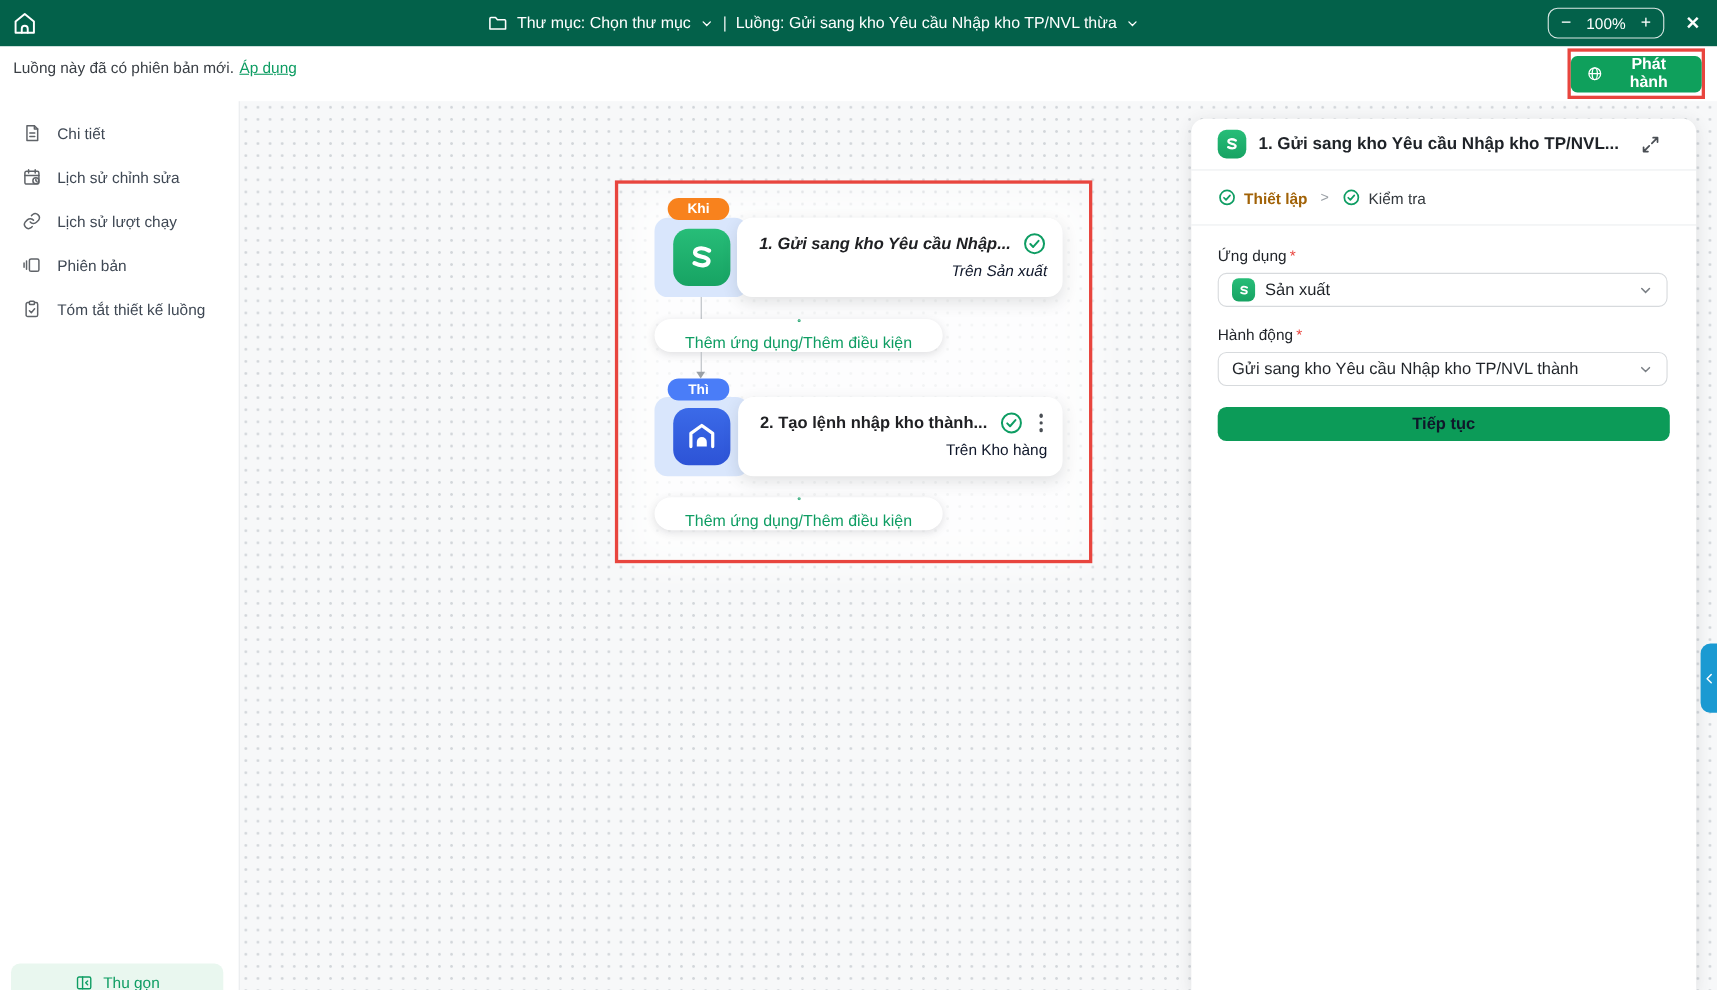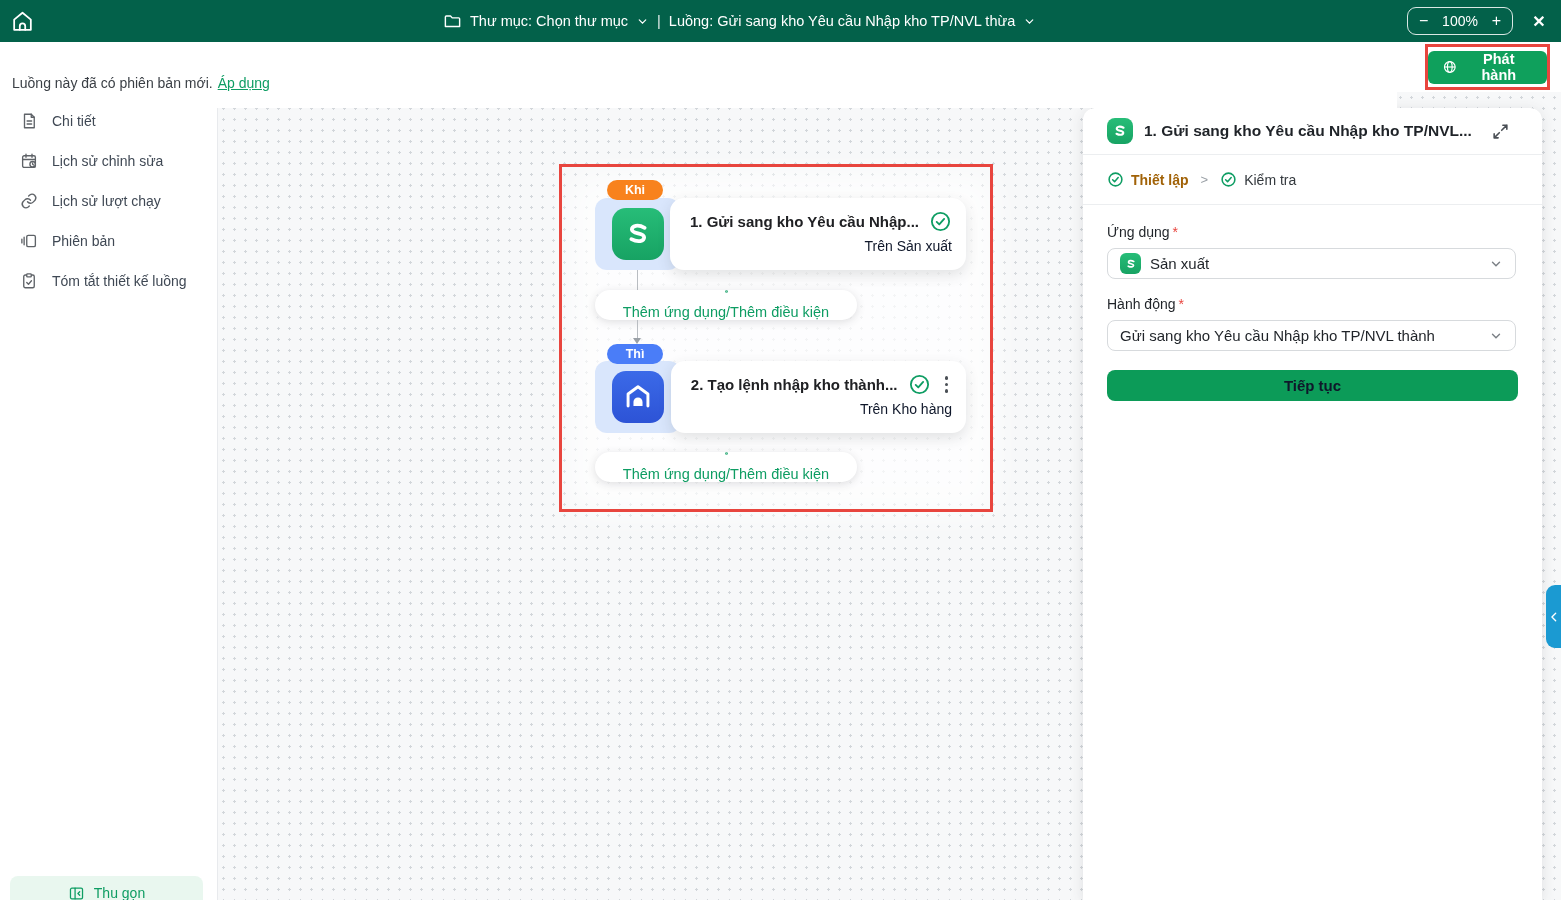--- a/index.html
+++ b/index.html
@@ -17,21 +17,21 @@
   .crumb-sep { opacity:.9; }
   .zoom-pill { position:absolute; left:1407px; top:7px; width:106px; height:28px;
                border:1.5px solid rgba(255,255,255,.85); border-radius:9px;
                display:flex; align-items:center; justify-content:space-between; padding:0 11px;
                font-size:14px; }
   .zoom-pill .zbtn { cursor:pointer; font-size:16px; line-height:1; }
   .close-x { position:absolute; left:1524px; top:7px; width:30px; height:28px; display:flex;
              align-items:center; justify-content:center; font-size:16px; font-weight:700; cursor:pointer; }
 
   
-  .subheader { position:absolute; left:0; top:58px; width:1397px; height:50px; background:#fff; z-index:20; }
+  .subheader { position:absolute; left:0; top:36px; width:1397px; height:50px; background:#fff; z-index:20; }
   .notice { position:absolute; left:12px; top:0; height:50px; display:flex; align-items:center; gap:5px;
             font-size:14px; color:#3a3f45; }
   .notice a { color:#0e9d63; text-decoration:underline; cursor:pointer; }
   .publish-box { position:absolute; left:1425px; top:44px; width:125px; height:46px;
                  border:3px solid #e8453e; display:flex; align-items:center; justify-content:center; z-index:40; }
   .publish-btn { display:flex; align-items:center; gap:7px; background:#0fa05c; color:#fff;
                  border:none; border-radius:6px; height:33px; padding:0 14px;
                  font-size:14.5px; font-weight:700; font-family:inherit; cursor:pointer; }
 
   
@@ -43,21 +43,21 @@
           background:rgba(255,255,255,.72); filter:blur(14px); border-radius:30px; }
   .hl-rect { position:absolute; left:341px; top:72px; width:434px; height:348px;
              border:3px solid #e8453e; z-index:5; }
 
   .badge { position:absolute; width:56px; height:20px; border-radius:11px; color:#fff;
            font-size:12.5px; font-weight:700; display:flex; align-items:center; justify-content:center; z-index:7; }
   .badge-when { left:389px; top:88px; background:#f8821d; }
   .badge-then { left:389px; top:252px; background:#4a7df8; }
 
   .step-card { position:absolute; left:377px; width:371px; height:72px; display:flex; z-index:6; cursor:pointer; }
-  .step-card.s1 { top:106px; }
+  .step-card.s1 { top:106px;font-style:italic; }
   .step-card.s2 { top:269px; }
   .icon-well { width:86px; height:72px; background:#d9e6fc; border-radius:12px;
                display:flex; align-items:center; justify-content:center; }
   .app-tile { width:52px; height:52px; border-radius:14px; display:flex; align-items:center; justify-content:center; }
   .app-tile.green { background:linear-gradient(180deg,#27bd78,#17a363); }
   .app-tile.blue  { background:linear-gradient(180deg,#3b6ae8,#2d53d6); }
   .card-body { flex:1; margin-left:-10px; background:#fff; border-radius:14px;
                box-shadow:0 5px 14px rgba(60,64,67,.14); padding:12px 14px 0 20px; }
   .card-top { display:flex; align-items:center; gap:10px; }
   .card-title { flex:1; font-size:15px; font-weight:700; color:#202124; white-space:nowrap; overflow:hidden; }

